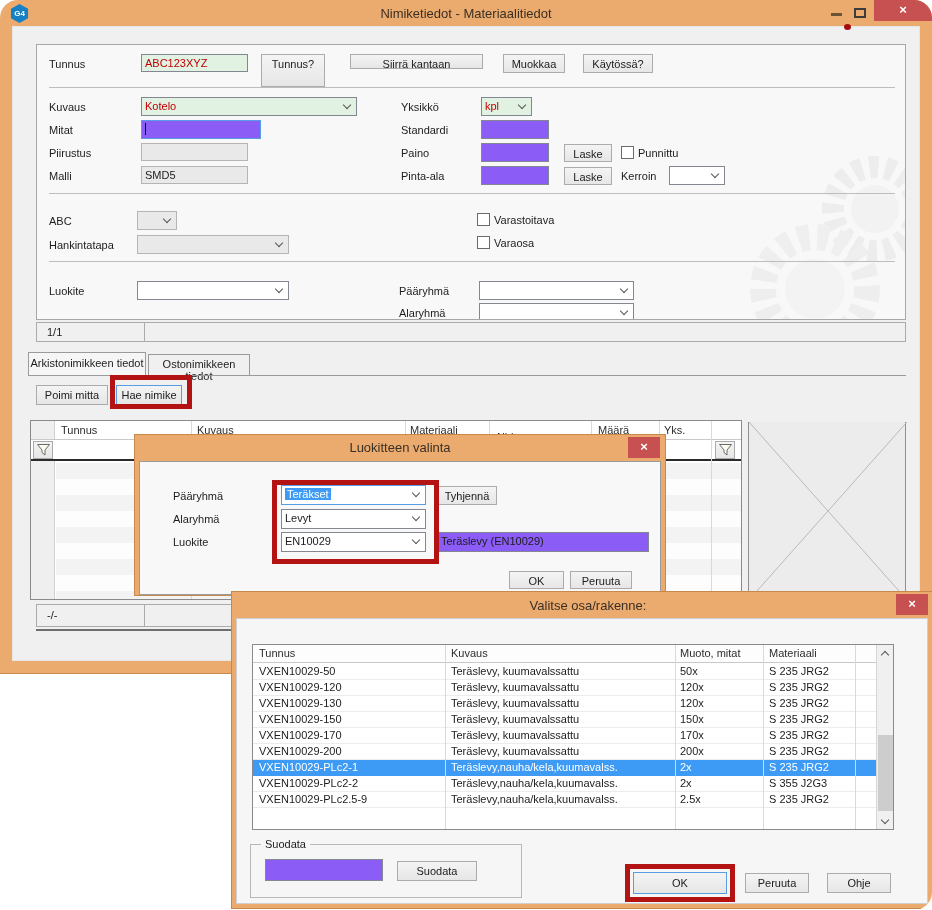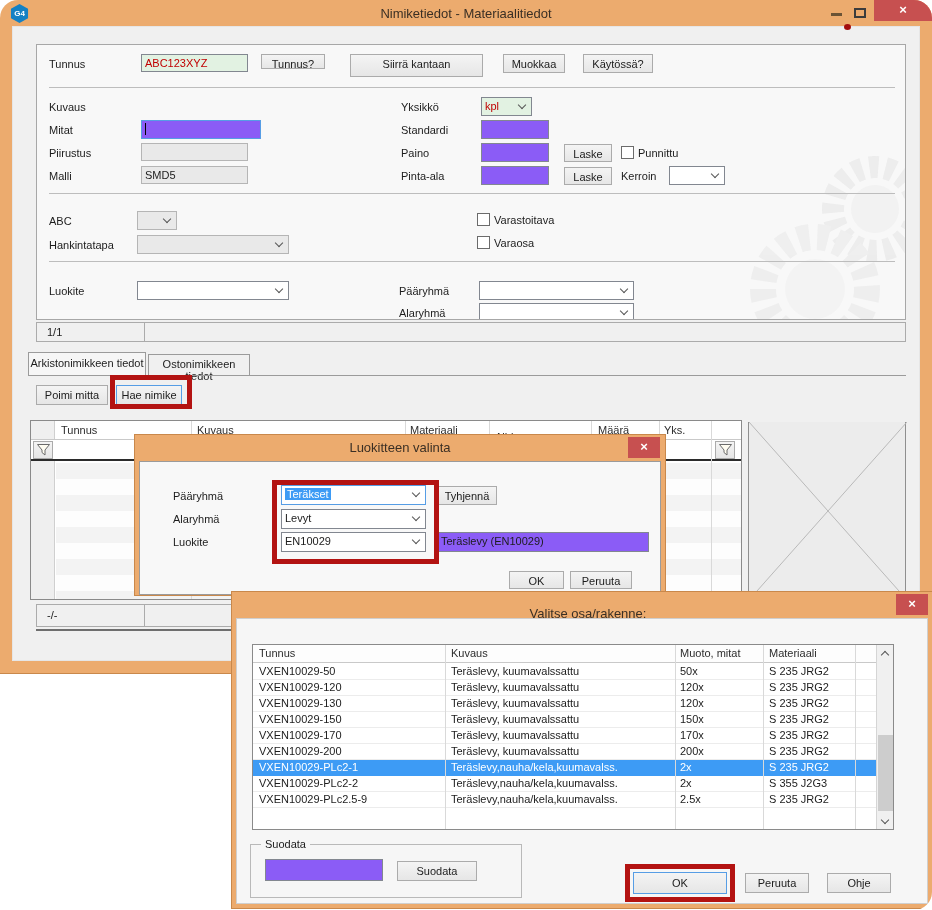--- a/index.html
+++ b/index.html
@@ -70,27 +70,28 @@
 
       <svg width="180" height="220" style="position:absolute;right:-20px;bottom:-30px;opacity:.55;">
         <circle cx="130" cy="80" r="42" fill="none" stroke="#e3e3e3" stroke-width="22" stroke-dasharray="9 7"></circle>
         <circle cx="130" cy="80" r="24" fill="#ededed"></circle>
         <circle cx="70" cy="160" r="52" fill="none" stroke="#e7e7e7" stroke-width="26" stroke-dasharray="11 8"></circle>
         <circle cx="70" cy="160" r="30" fill="#f0f0f0"></circle>
       </svg>
 
       <div class="lbl" style="left:12px;top:13px;">Tunnus</div>
       <div class="txt green" style="left:104px;top:9px;width:107px;height:18px;">ABC123XYZ</div>
-      <div class="btn" style="left:224px;top:9px;width:64px;height:15px;">Tunnus?</div>
-      <div class="btn" style="left:313px;top:9px;width:133px;height:23px;">Siirrä kantaan</div>
+      <div class="btn" style="left:224px;top:9px;width:64px;height:33px;">Tunnus?</div>
+      <div class="btn" style="left:313px;top:9px;width:133px;height:15px;">Siirrä kantaan</div>
       <div class="btn" style="left:466px;top:9px;width:62px;height:19px;">Muokkaa</div>
       <div class="btn" style="left:546px;top:9px;width:70px;height:19px;">Käytössä?</div>
       <div class="hline" style="left:12px;top:42px;width:846px;"></div>
 
       <div class="lbl" style="left:12px;top:56px;">Kuvaus</div>
+      <div class="combo green" style="left:104px;top:52px;width:216px;height:19px;"><span>Kotelo</span><i class="arr"></i></div>
       <div class="lbl" style="left:364px;top:56px;">Yksikkö</div>
       <div class="combo green" style="left:444px;top:52px;width:51px;height:19px;"><span>kpl</span><i class="arr"></i></div>
 
       <div class="lbl" style="left:12px;top:79px;">Mitat</div>
       <div class="txt focused" style="left:104px;top:75px;width:120px;height:19px;">
           <div class="caret"></div>
         </div>
       <div class="lbl" style="left:364px;top:79px;">Standardi</div>
       <div class="txt" style="left:444px;top:75px;width:68px;height:19px;"></div>
 
@@ -219,21 +220,21 @@
     <div class="combo" style="left:146px;top:97px;width:145px;height:20px;"><span>EN10029</span><i class="arr"></i></div>
     <div class="txt" style="left:302px;top:97px;width:212px;height:20px;">Teräslevy (EN10029)</div>
 
     <div class="btn" style="left:374px;top:136px;width:55px;height:18px;">OK</div>
     <div class="btn" style="left:435px;top:136px;width:62px;height:18px;">Peruuta</div>
   </div>
 
   <div class="annot" style="left:272px;top:480px;width:167px;height:84px;z-index:11;"></div>
 
   <div class="win" style="left:232px;top:592px;width:700px;height:316px;z-index:20;">
-    <div class="title-text" style="top:14px;margin-left:12px;">Valitse osa/rakenne:</div>
+    <div class="title-text" style="top:6px;margin-left:12px;">Valitse osa/rakenne:</div>
     <div class="closebtn" style="left:664px;top:2px;width:32px;height:21px;"><span>×</span></div>
     <div style="position:absolute;left:4px;top:26px;width:692px;height:286px;background:#f6f6f6;border:1px solid #cfcfcf;"></div>
 
     <div style="position:absolute;left:20px;top:52px;width:642px;height:186px;background:#fff;border:1px solid #8a8a8a;">
 
       <div style="position:absolute;left:0;top:0;width:623px;height:18px;background:#fdfdfd;border-bottom:1px solid #c9c9c9;">
         <div class="gridhead" style="left:6px;top:2px;">Tunnus</div>
         <div class="gridhead" style="left:198px;top:2px;">Kuvaus</div>
         <div class="gridhead" style="left:427px;top:2px;">Muoto, mitat</div>
         <div class="gridhead" style="left:516px;top:2px;">Materiaali</div>

